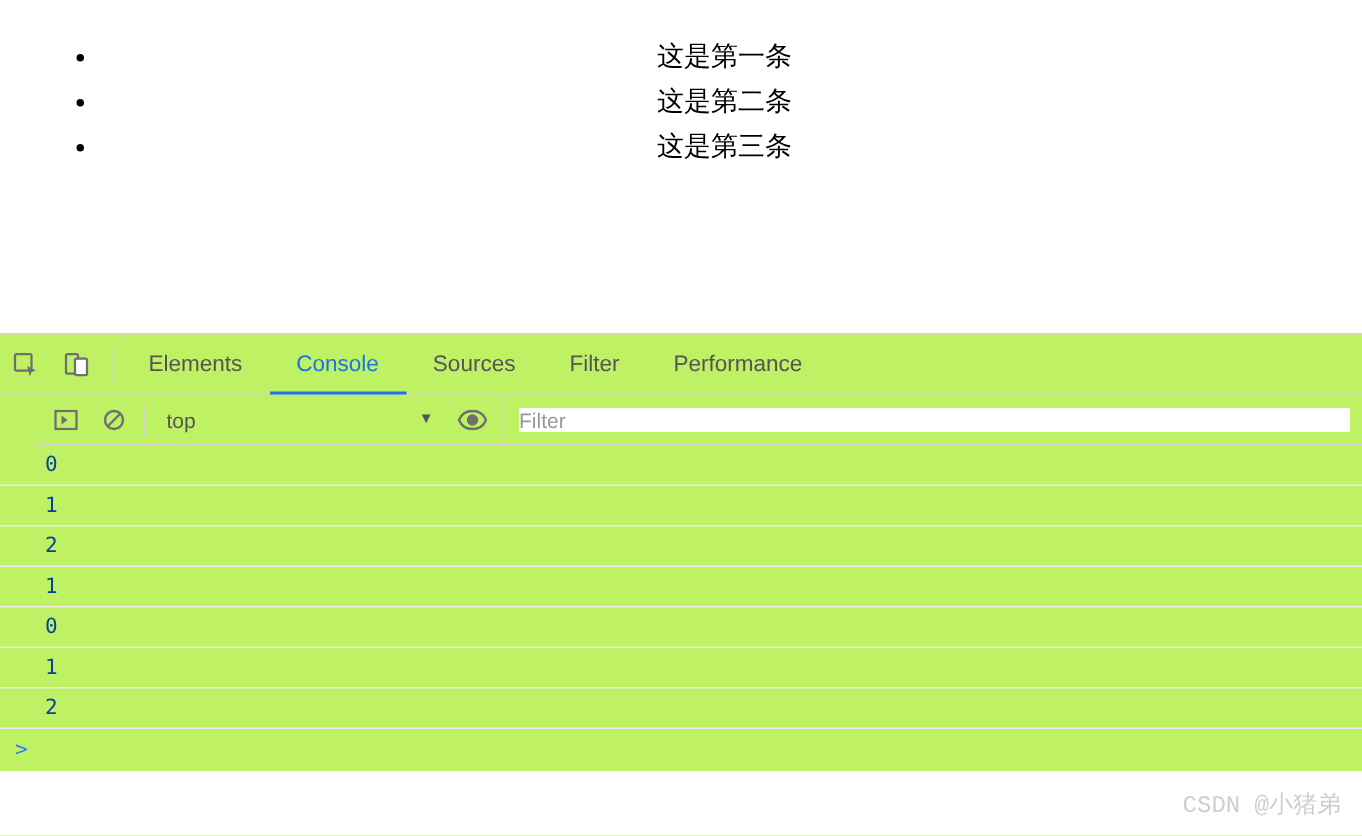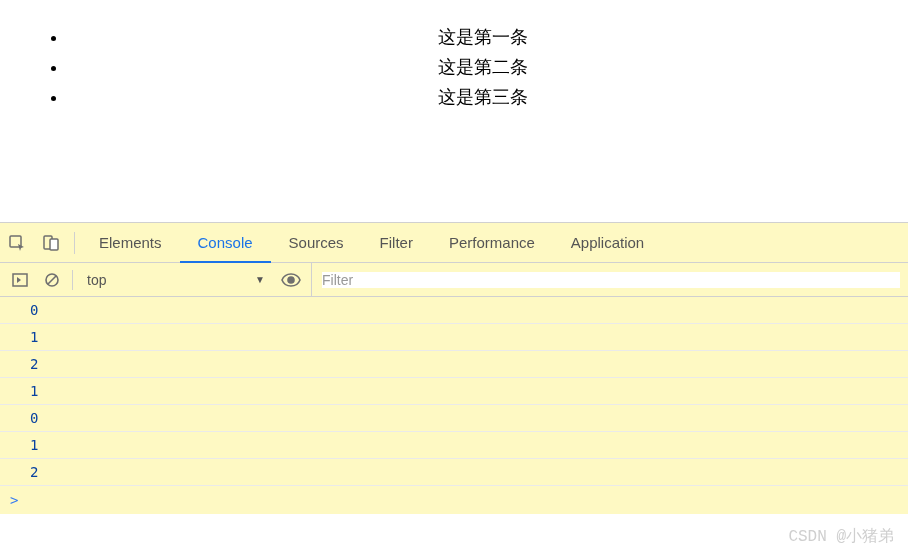--- a/index.html
+++ b/index.html
@@ -21,21 +21,21 @@
       padding-left: 36px;
       text-align: center;
     }
     .page-content li {
       font-size: 18px;
       line-height: 30px;
       color: #000;
     }
     .devtools {
       border-top: 1px solid #d0d0d0;
-      background: #fef9c3;
+      background: #bef264;
       display: flex;
       flex-direction: column;
     }
     .devtools-tabs {
       display: flex;
       align-items: center;
       height: 40px;
       border-bottom: 1px solid #d0d0d0;
       color: #555;
       font-size: 15px;
@@ -74,20 +74,21 @@
     }
     .console-toolbar {
       display: flex;
       align-items: center;
       height: 34px;
       border-bottom: 1px solid #d0d0d0;
       padding: 0 8px;
       gap: 8px;
       color: #555;
       font-size: 14px;
+      margin-left: 24px;
     }
     .console-toolbar .tool-btn {
       width: 24px;
       height: 24px;
       display: flex;
       align-items: center;
       justify-content: center;
       color: #6f6f6f;
       cursor: pointer;
     }
@@ -176,21 +177,20 @@
         <rect x="2" y="2" width="8" height="13" rx="1"></rect>
         <rect x="8" y="5" width="8" height="11" rx="1" fill="#fff"></rect>
       </svg>
     </div>
     <div class="divider"></div>
     <div class="tab">Elements</div>
     <div class="tab active">Console</div>
     <div class="tab">Sources</div>
     <div class="tab">Filter</div>
     <div class="tab">Performance</div>
-    <div class="tab">Application</div>
   </div>
 
   <div class="console-toolbar">
     <div class="tool-btn">
       <svg width="16" height="14" viewBox="0 0 16 14" fill="none" stroke="#6f6f6f" stroke-width="1.5">
         <rect x="1" y="1" width="14" height="12"></rect>
         <path d="M5 4 L9 7 L5 10 Z" fill="#6f6f6f" stroke="none"></path>
       </svg>
     </div>
     <div class="tool-btn">

